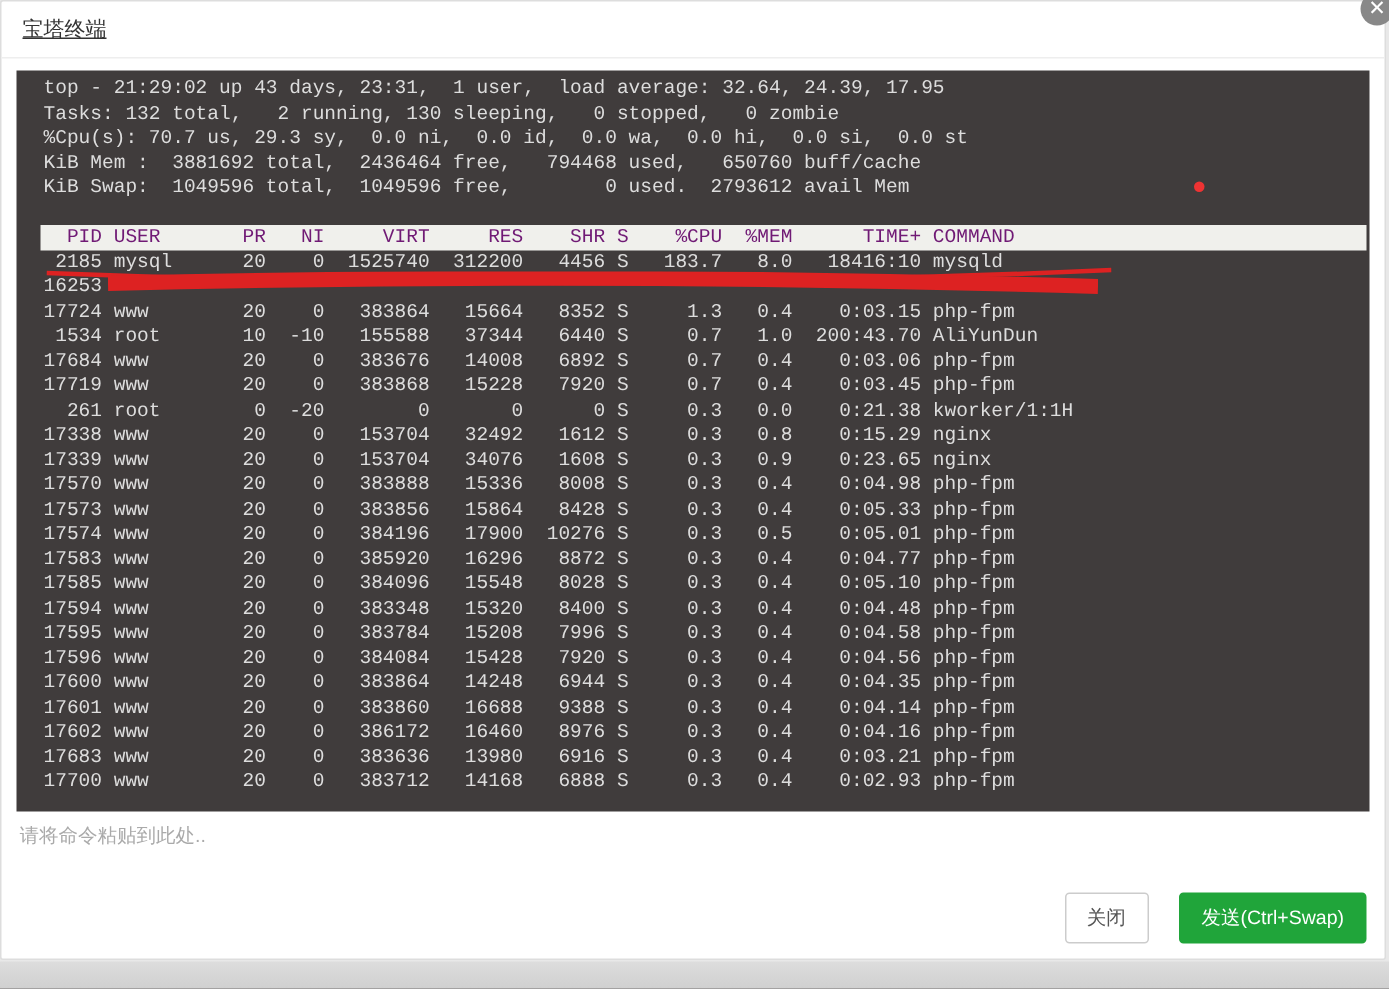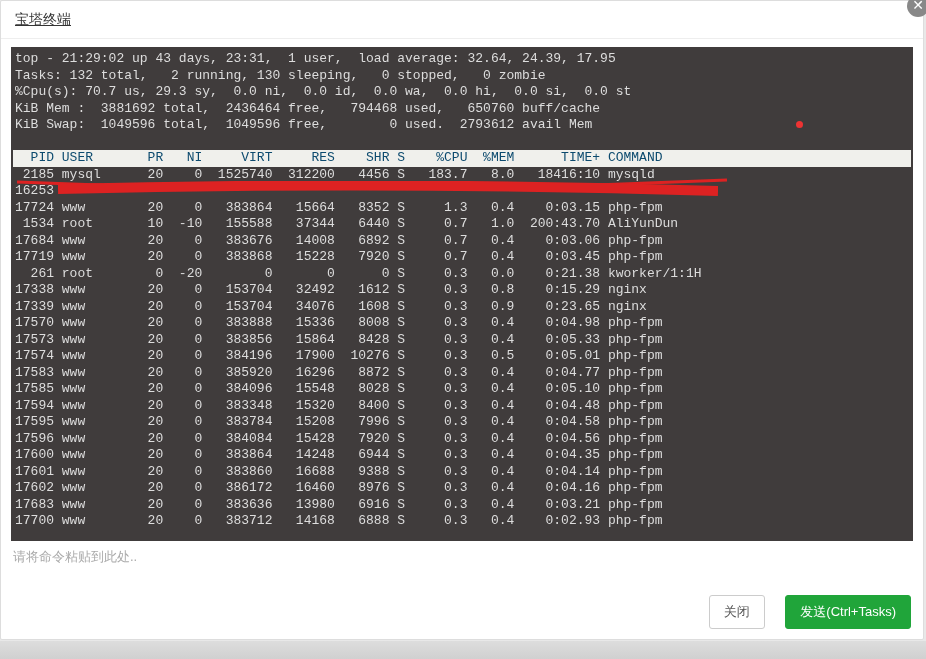--- a/index.html
+++ b/index.html
@@ -50,24 +50,24 @@
     color: #ddd;
     font-family: Consolas, "Courier New", monospace;
     font-size: 13px;
     line-height: 16.5px;
     padding: 4px 2px;
     height: 494px;
     overflow: hidden;
     white-space: pre;
     position: relative;
   }
-  .term-line { padding: 0 2px; white-space: pre; }
+  .term-line { padding: 0 2px; white-space: pre; margin-left: 14px; }
   .hdr-row {
     background: #f0f0ec;
-    color: #0c4a6e;
+    color: #701a75;
     font-weight: normal;
   }
   .hl-row { position: relative; }
   .underline-red {
     position: absolute;
     height: 18px;
     pointer-events: none;
   }
   .underline-red svg { width: 100%; height: 100%; }
   .red-dot {
@@ -132,17 +132,17 @@
     
     <div class="red-dot" style="top:74px; right:110px;"></div>
   </div>
 
   <div class="input-area">
     <input type="text" placeholder="请将命令粘贴到此处.." style="">
   </div>
 
   <div class="footer">
     <span class="btn">关闭</span>
-    <span class="btn btn-primary">发送(Ctrl+Tasks)</span>
+    <span class="btn btn-primary">发送(Ctrl+Swap)</span>
   </div>
 </div>
 
 <div class="shadow-bar"></div>
 
 </body></html>

